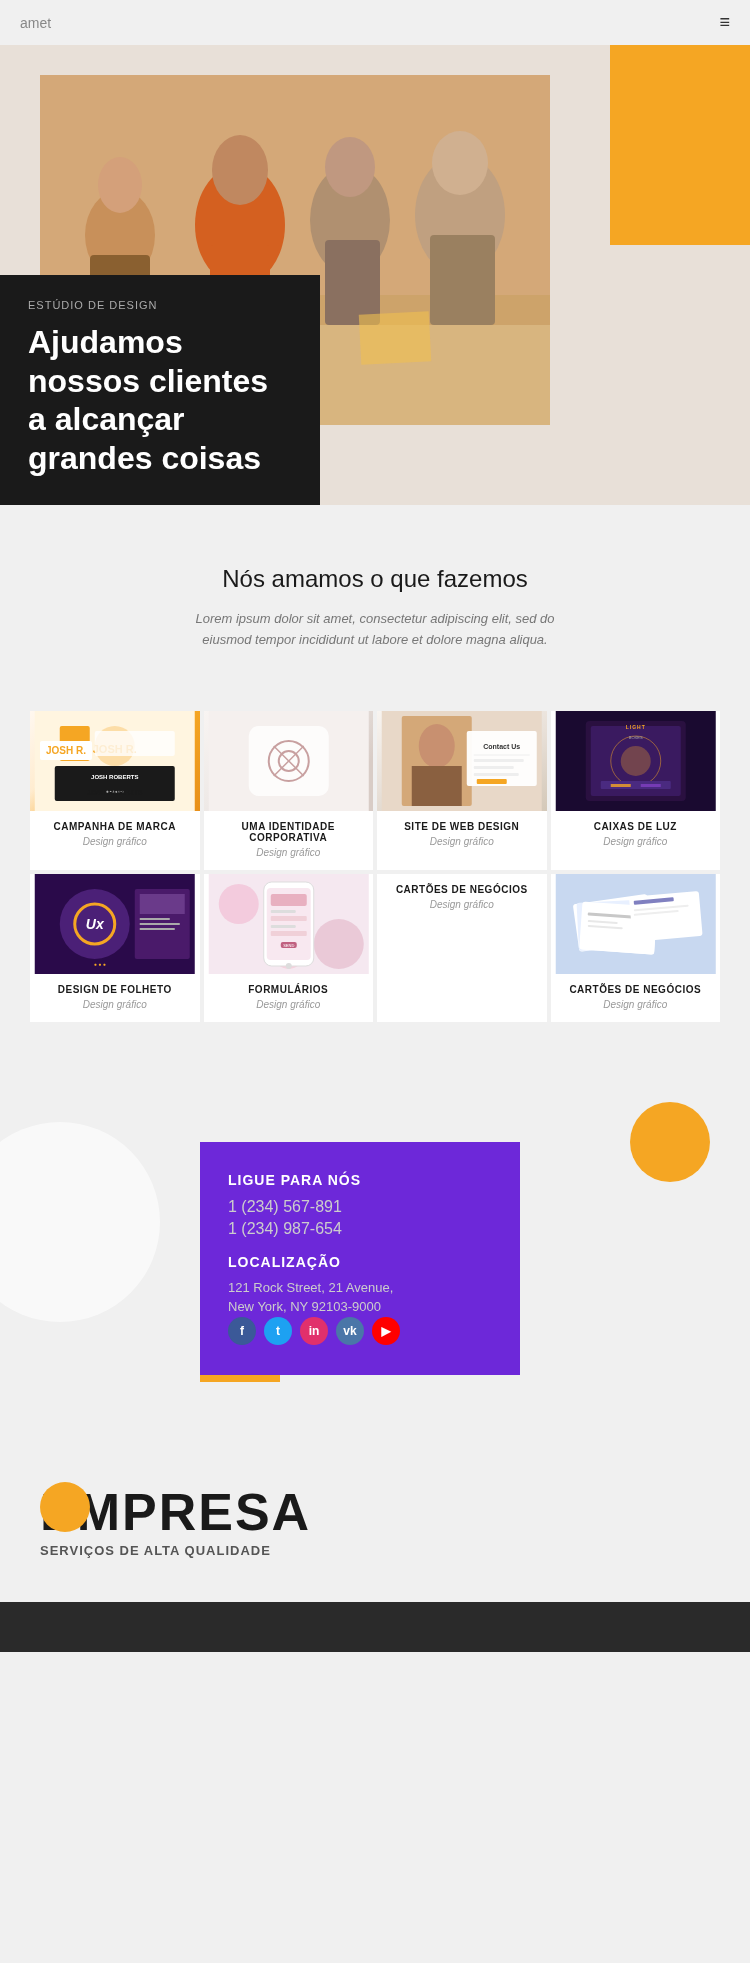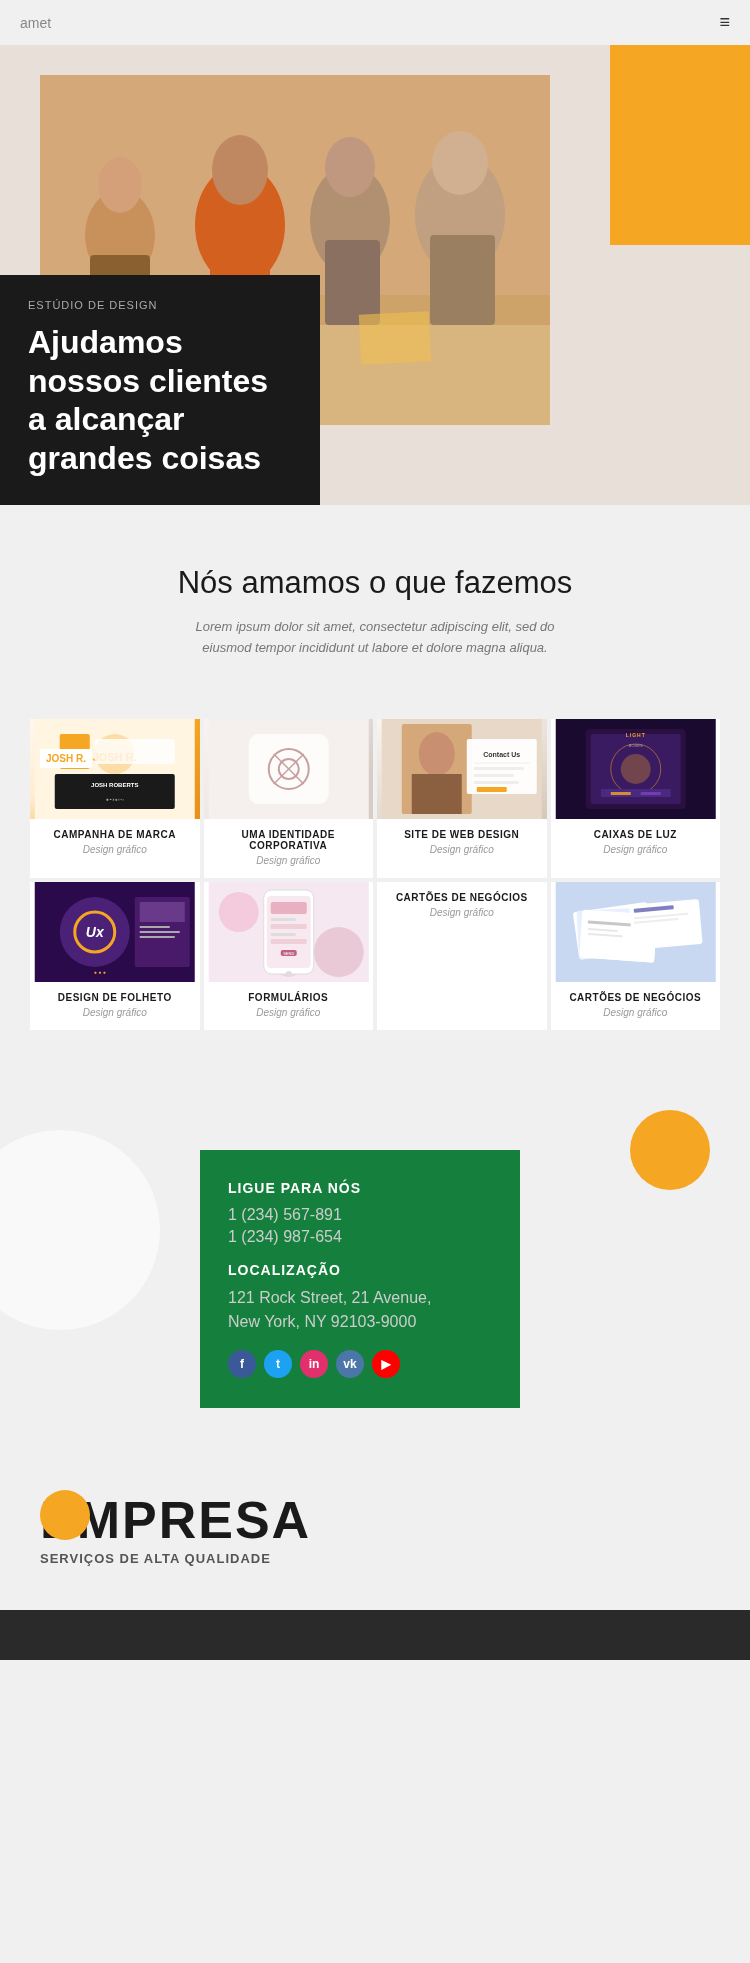--- a/index.html
+++ b/index.html
@@ -19,21 +19,21 @@
     .hero-text-box {
       position: absolute; bottom: 0; left: 0;
       width: 320px; background: #1a1a1a;
       padding: 24px 28px 28px;
     }
     .hero-subtitle { font-size: 11px; color: #aaa; text-transform: uppercase; letter-spacing: 1px; margin-bottom: 12px; }
     .hero-title { font-size: 32px; font-weight: 700; color: #fff; line-height: 1.2; }
 
     
     .section-love { background: #f0f0f0; padding: 60px 20px 30px; text-align: center; }
-    .section-love h2 { font-size: 31px; font-weight: 400; color: #1a1a1a; margin-bottom: 16px; }
+    .section-love h2 { font-size: 24px; font-weight: 400; color: #1a1a1a; margin-bottom: 16px; }
     .section-love p { font-size: 13px; color: #777; line-height: 1.6; max-width: 400px; margin: 0 auto; font-style: italic; }
 
     
     .portfolio-grid {
       background: #f0f0f0; padding: 30px 30px 40px;
       display: grid; grid-template-columns: repeat(4, 1fr); gap: 4px;
     }
     .portfolio-item { background: #fff; overflow: hidden; }
     .portfolio-thumb {
       width: 100%; height: 100px; overflow: hidden;
@@ -78,27 +78,27 @@
       position: absolute; top: 40px; right: 40px;
       width: 80px; height: 80px; background: #f5a623;
       border-radius: 50%;
     }
     .orange-rect-bl {
       position: absolute; bottom: 60px; left: 200px;
       width: 80px; height: 120px; background: #f5a623;
     }
     .contact-card {
       position: absolute; left: 200px; top: 80px;
-      width: 320px; background: #15803d;
+      width: 320px; background: #6d28d9;
       padding: 30px 28px; z-index: 2;
     }
     .contact-card h3 { font-size: 14px; font-weight: 900; color: #fff; text-transform: uppercase; letter-spacing: 1px; margin-bottom: 10px; }
     .contact-card .phone { font-size: 16px; color: #ccc; margin-bottom: 4px; }
     .contact-card h4 { font-size: 14px; font-weight: 900; color: #fff; text-transform: uppercase; letter-spacing: 1px; margin: 16px 0 8px; }
-    .contact-card .addr { font-size: 16px; color: #ccc; line-height: 1.5; margin-bottom: 16px; }
+    .contact-card .addr { font-size: 13px; color: #ccc; line-height: 1.5; }
     .social-icons { display: flex; gap: 8px; }
     .social-icon {
       width: 28px; height: 28px; border-radius: 50%;
       display: flex; align-items: center; justify-content: center;
       font-size: 12px; color: #fff; font-weight: 700;
     }
     .si-fb { background: #3b5998; }
     .si-tw { background: #1da1f2; }
     .si-ig { background: #e1306c; }
     .si-vk { background: #4a76a8; }

